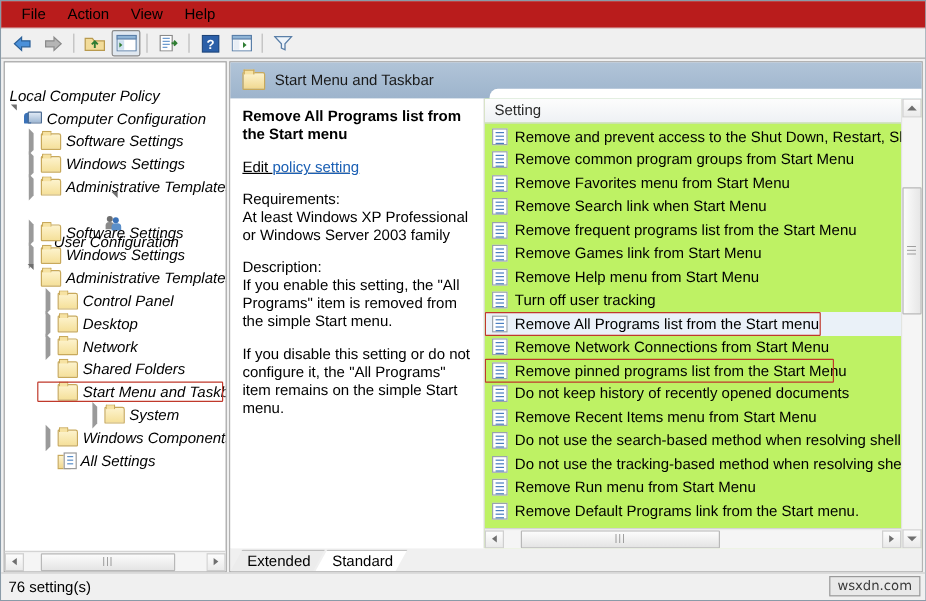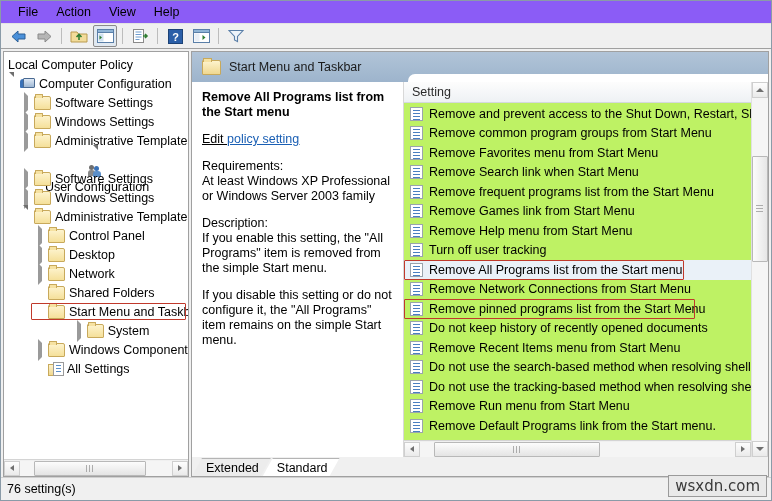--- a/index.html
+++ b/index.html
@@ -15,21 +15,21 @@
     position:absolute;left:0;top:0;width:772px;height:501px;
     background:#f0f0f0;
     border:1px solid #8a9ba8;
     box-sizing:border-box;
     display:flex;flex-direction:column;
   }
 
   
   .menubar{
     height:22px;flex:0 0 22px;
-    background:#8b5cf6;
+    background:#b91c1c;
     display:flex;align-items:center;
     padding-left:8px;
     border-bottom:1px solid #e3e3e3;
   }
   .menu-item{
     padding:2px 9px;font-size:12.5px;color:#000;cursor:default;
   }
 
   
   .toolbar{
@@ -59,21 +59,22 @@
   .tree-pane{
     width:186px;flex:0 0 186px;
     background:#fff;
     border:1px solid #a0a0a0;
     display:flex;flex-direction:column;
     box-sizing:border-box;
     position:relative;
   }
   .tree-scroll{
     flex:1 1 auto;overflow:hidden;position:relative;
-    padding:3px 0 0 0;
+    padding:18px 0 0 0;
+    font-style:italic;
   }
   .tnode{
     display:flex;align-items:center;height:19px;
     padding-left:2px;white-space:nowrap;position:relative;
   }
   .tw{display:inline-block;width:14px;flex:0 0 14px;}
   .arrow{
     width:0;height:0;margin-left:4px;
     border-left:4px solid #9a9a9a;
     border-top:4px solid transparent;
@@ -296,21 +297,21 @@
   .statusbar{
     flex:0 0 22px;height:22px;
     background:#f0f0f0;
     border-top:1px solid #d0d0d0;
     display:flex;align-items:center;
     padding-left:6px;font-size:12.5px;color:#000;
     position:relative;
   }
   .watermark{
     position:absolute;right:4px;bottom:3px;
-    padding:1px 6px;font-size:15px;color:#3a3a3a;
+    padding:1px 6px;font-size:11px;color:#3a3a3a;
     background:#e9e9e9;border:1px solid #9a9a9a;
     font-family:"DejaVu Sans",sans-serif;
   }
 </style>
 </head>
 <body>
 
 <div class="win">
 
   <div class="menubar">

